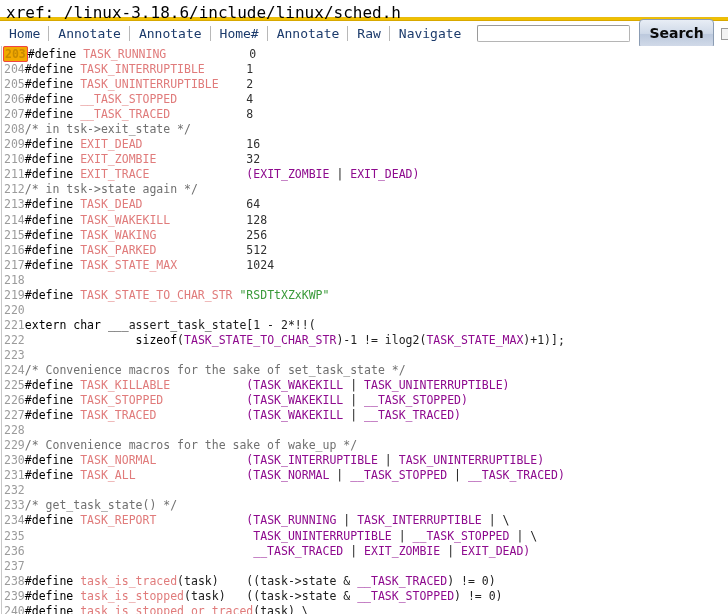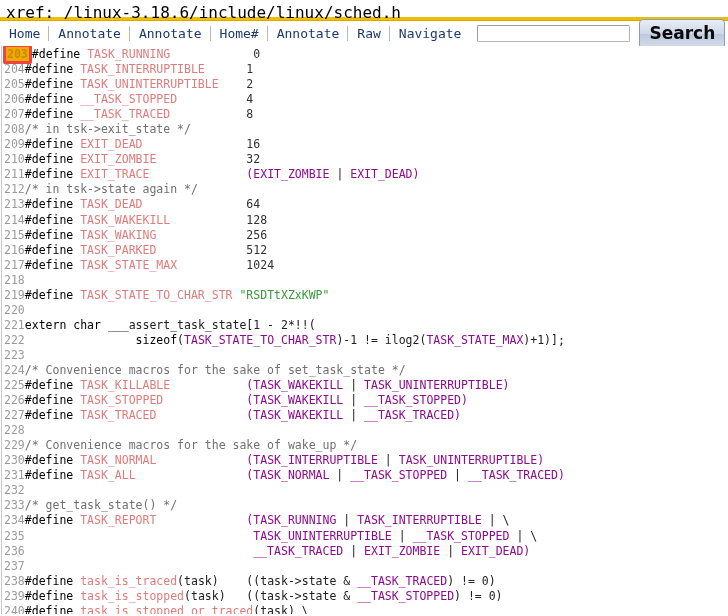--- a/index.html
+++ b/index.html
@@ -69,21 +69,21 @@
     color: #000;
   }
   #search-button {
     margin-left: 9px;
     height: 30px;
     padding: 0 9px;
     border: 1px solid #8b9cb3;
     border-radius: 4px;
     background: linear-gradient(to bottom, #e8edf5 0%, #cfd9e8 48%, #bcc9dd 52%, #d4dcea 100%);
     font-family: "DejaVu Sans", sans-serif;
-    font-size: 17px;
+    font-size: 14px;
     font-weight: bold;
     color: #0a0a0a;
     cursor: pointer;
     line-height: 17px;
   }
   #search-checkbox {
     margin-left: 7px;
     width: 12px;
     height: 12px;
     border: 1px solid #9a9a9a;
@@ -114,21 +114,21 @@
     margin-left: 4px;
   }
   .ln {
     color: #9b9b9b;
     font-family: "DejaVu Sans Mono", monospace;
   }
   .ln.hl {
     background: #f2a900;
     color: #c88a00;
     font-weight: bold;
-    border: 3px solid #ef4444;
+    border: 1px solid #ef4444;
     border-radius: 2px;
     padding: 0 1px;
     margin-left: -1px;
   }
   .kw   { color: #000000; font-weight: normal; }      
   .def  { color: #e07b7b; font-weight: normal; }      
   .ref  { color: #8e0a8e; font-weight: normal; }      
   .num  { color: #303030; }
   .str  { color: #3a9a3a; }
   .cmt  { color: #707070; }

